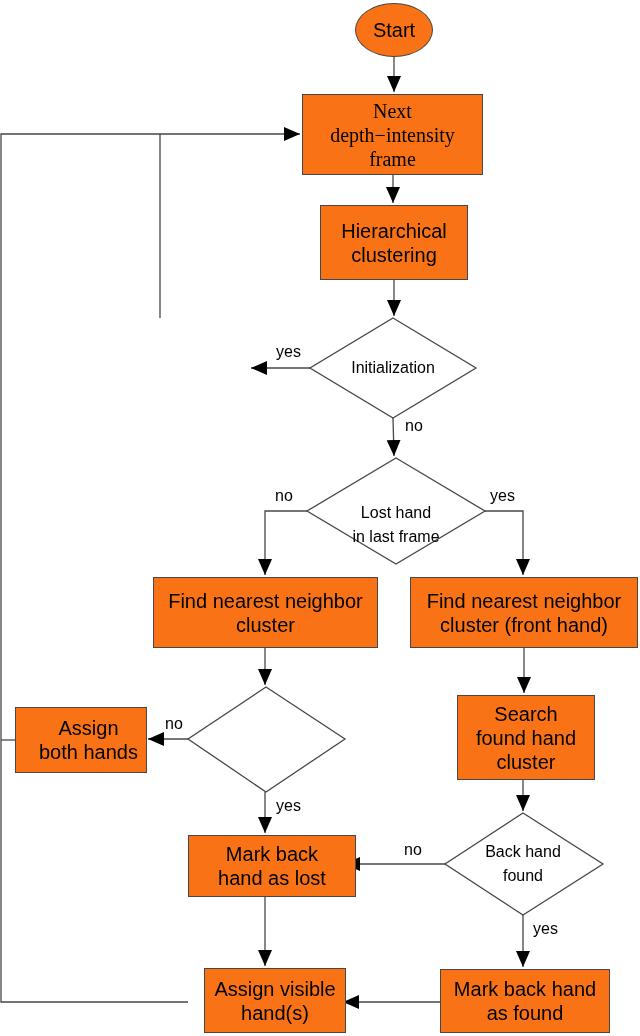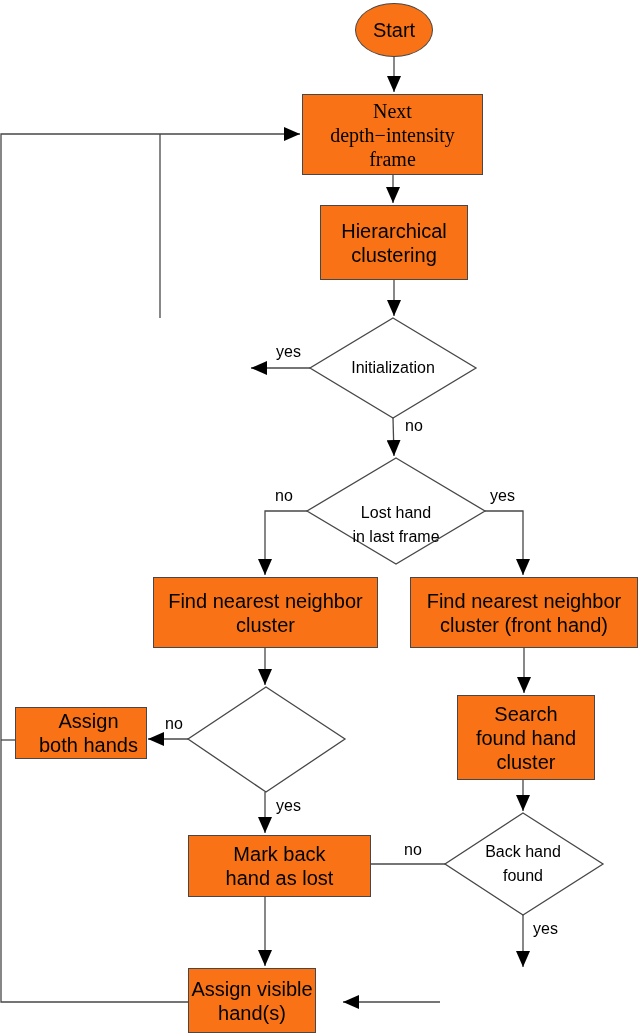--- a/index.html
+++ b/index.html
@@ -104,38 +104,42 @@
   <div class="node" style="left:153px;top:577px;width:225px;height:71px;">
     <span>Find nearest neighbor
 cluster</span>
   </div>
 
   <div class="node" style="left:410px;top:577px;width:228px;height:71px;">
     <span>Find nearest neighbor
 cluster (front hand)</span>
   </div>
 
-  <div class="node" style="left:15px;top:707px;width:132px;height:52px;padding-left:15px;">
+  <div class="node" style="left:15px;top:707px;width:132px;height:66px;padding-left:15px;">
     <span>Assign
 both hands</span>
   </div>
 
   <div class="node" style="left:457px;top:695px;width:138px;height:85px;">
     <span>Search
 found hand
 cluster</span>
   </div>
 
-  <div class="node" style="left:188px;top:835px;width:183px;height:62px;">
+  <div class="node" style="left:188px;top:835px;width:168px;height:62px;">
     <span>Mark back
 hand as lost</span>
   </div>
 
+  <div class="node" style="left:440px;top:969px;width:170px;height:64px;">
+    <span>Mark back hand
+as found</span>
+  </div>
 
-  <div class="node" style="left:188px;top:968px;width:128px;height:65px;">
+  <div class="node" style="left:204px;top:968px;width:142px;height:65px;">
     <span>Assign visible
 hand(s)</span>
   </div>
 
   <div class="dlabel" style="left:313px;top:348px;width:160px;height:40px;">Initialization</div>
   <div class="dlabel" style="left:306px;top:500px;width:180px;height:50px;">Lost hand
 in last frame</div>
   <div class="dlabel" style="left:443px;top:838px;width:160px;height:52px;">Back hand
 found</div>
 

